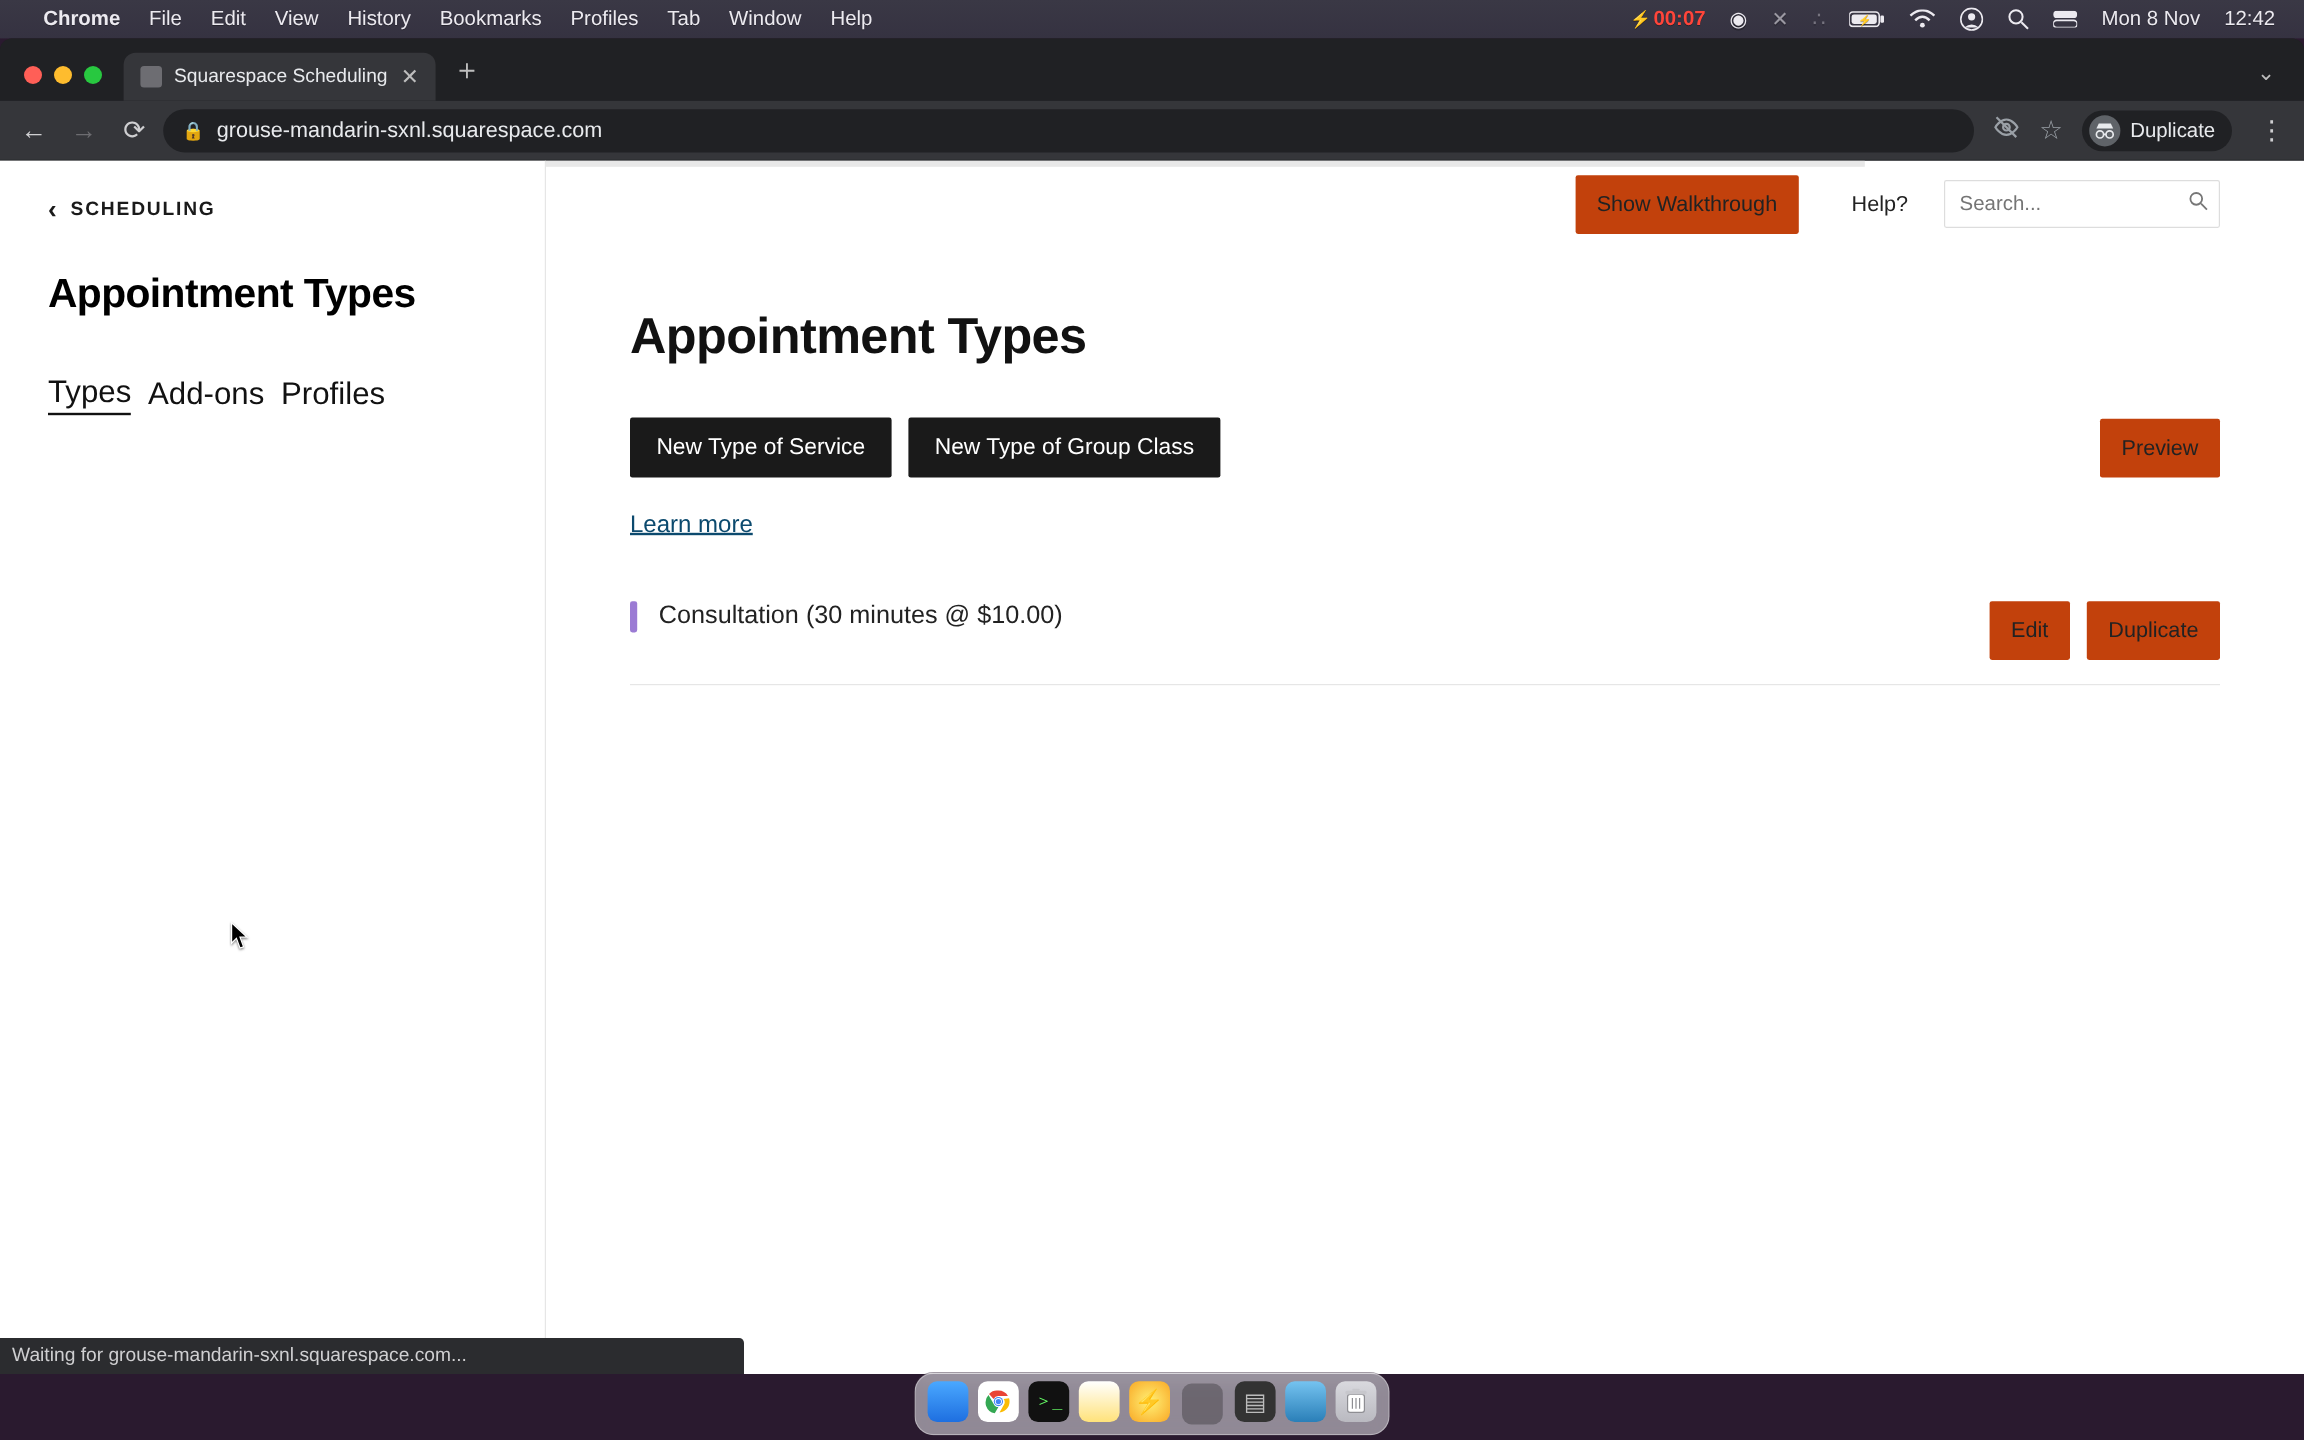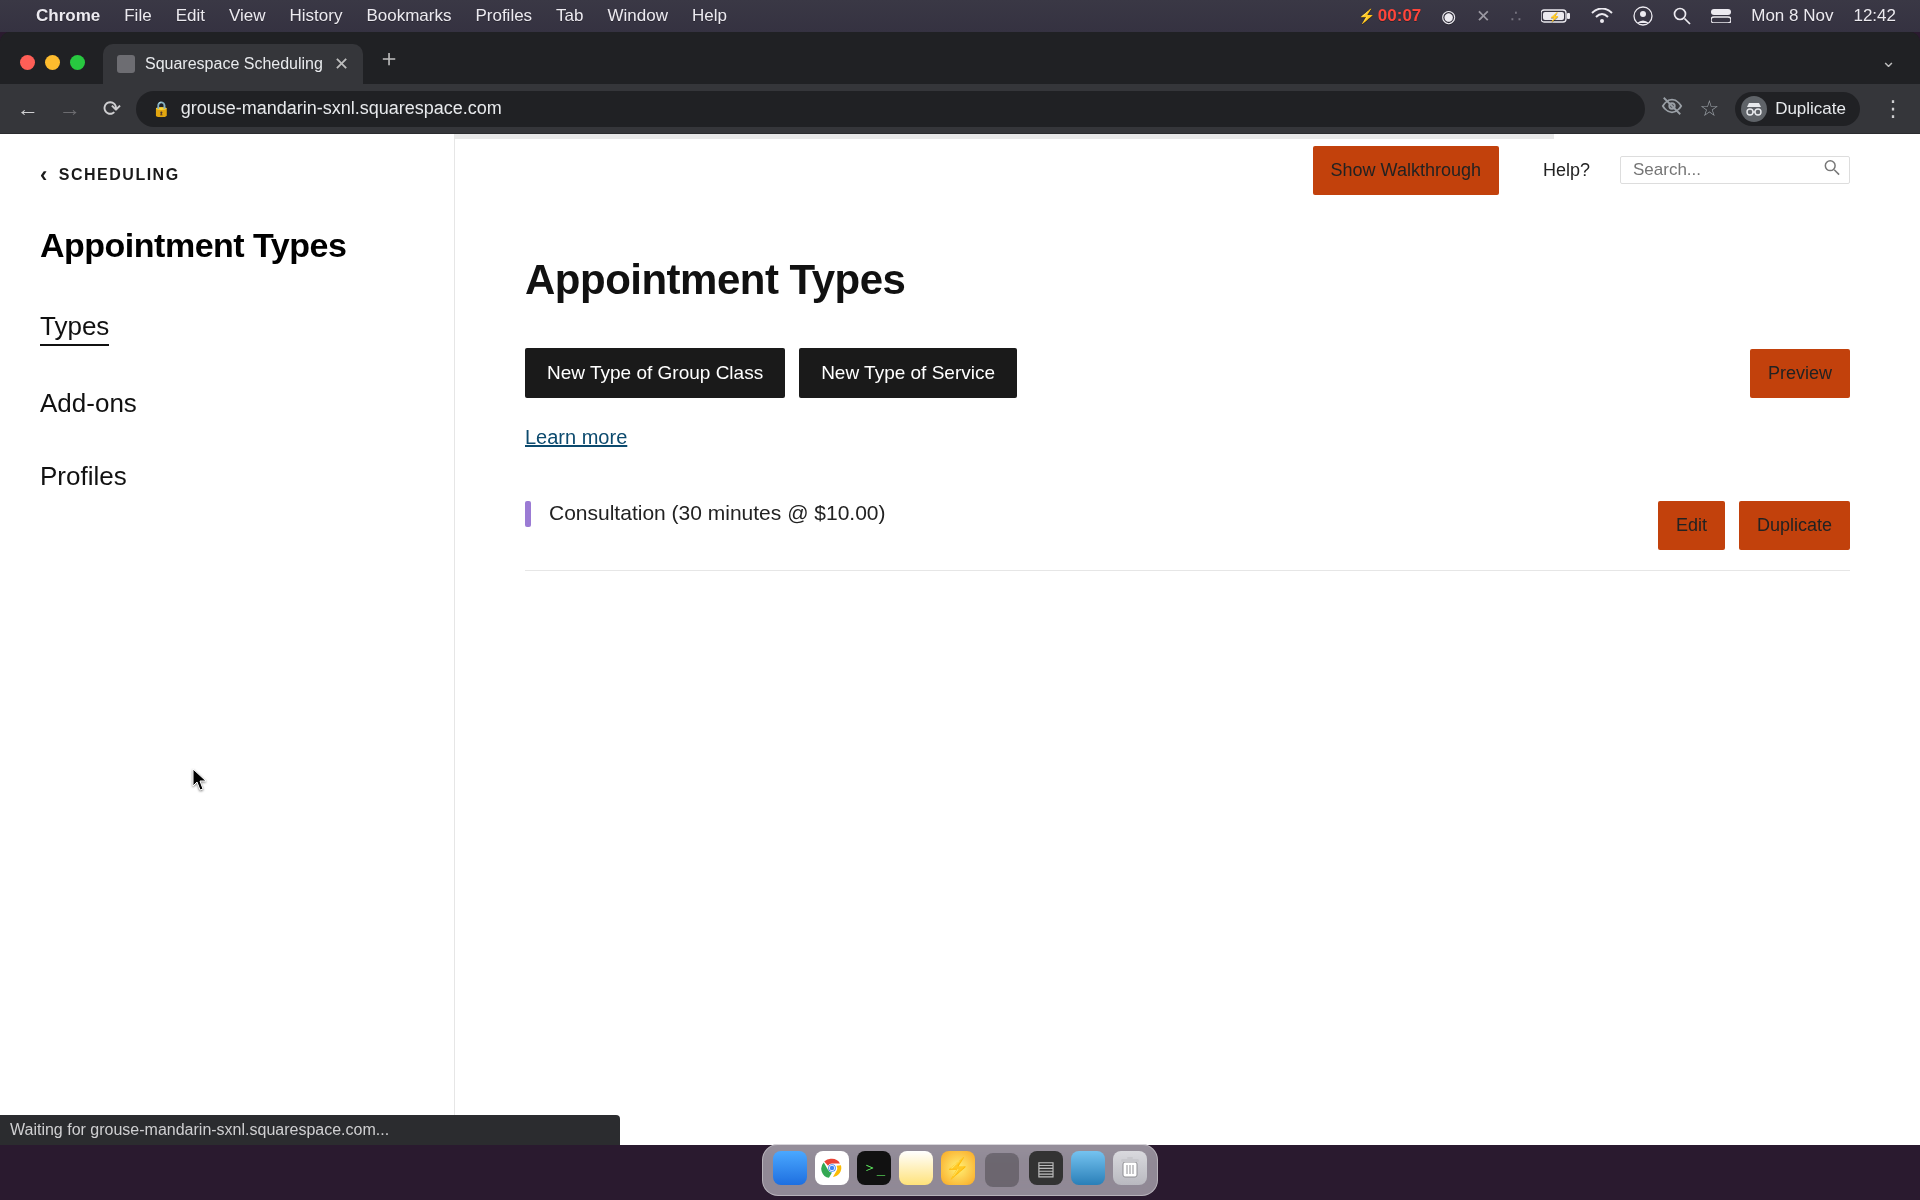--- a/index.html
+++ b/index.html
@@ -77,35 +77,35 @@
     background:#ffffff; display:flex;
   }
   .sidebar {
     width: 455px; border-right:1px solid #e6e6e6; padding: 30px 40px 0 40px;
     background:#fff;
   }
   .back-row { display:flex; align-items:center; gap:10px; color:#1a1a1a;
               font-size:16px; letter-spacing:1.5px; font-weight:600; margin-bottom:40px; }
   .back-row .chev { font-size:22px; line-height:1; }
   .sidebar h1 { font-size:34px; font-weight:600; letter-spacing:-0.5px; margin-bottom:46px; }
-  .side-nav { display:flex; flex-direction:column; gap:42px; }
+  .side-nav { display:flex; flex-direction:row; gap:14px;align-items:center; }
   .side-nav a { font-size:26px; color:#111; text-decoration:none; }
   .side-nav a.active { border-bottom:2px solid #111; padding-bottom:2px; width:fit-content; }
 
   .main { flex:1; padding: 0 70px 0 70px; position:relative; }
   .toolbar {
     display:flex; align-items:center; justify-content:flex-end; gap:30px;
     height:64px; border-bottom: none; margin-top: 4px;
   }
   .btn-light { background:#c2410c; border:none; padding:14px 18px; font-size:18px;
                border-radius:2px; color:#222; cursor:pointer; }
   .link-plain { font-size:18px; color:#222; cursor:pointer;margin-left:14px; }
   .search-wrap { position:relative; width:230px; }
   .search-wrap input {
-    width:100%; height:28px; border:1px solid #ddd; border-radius:2px;
+    width:100%; height:40px; border:1px solid #ddd; border-radius:2px;
     padding:0 36px 0 12px; font-size:17px; color:#555; background:#fff;
   }
   .search-wrap .mag { position:absolute; right:10px; top:50%; transform:translateY(-50%);
                       color:#777; font-size:18px; }
   .progress-stub { position:absolute; top:0; left:0; height:5px; width:75%; background:#e8e8e8; }
 
   .page-title { font-size:42px; font-weight:600; letter-spacing:-0.5px; margin: 54px 0 44px; color:#111; }
 
   .action-row { display:flex; align-items:center; gap:14px; margin-bottom:28px; }
   .btn-dark { background:#1a1a1a; color:#fff; border:none; padding:14px 22px;
@@ -298,22 +298,22 @@
                 <circle cx="7" cy="7" r="5.5" fill="none" stroke="#777" stroke-width="1.7"></circle>
                 <line x1="11.5" y1="11.5" x2="17" y2="17" stroke="#777" stroke-width="1.7"></line>
               </svg>
           </span>
         </div>
       </div>
 
       <h1 class="page-title">Appointment Types</h1>
 
       <div class="action-row">
+        <button class="btn-dark">New Type of Service</button>
         <button class="btn-dark">New Type of Group Class</button>
-        <button class="btn-dark">New Type of Service</button>
         <div class="spacer"></div>
         <button class="btn-light">Preview</button>
       </div>
 
       <a href="#" class="learn-more">Learn more</a>
 
       <div class="appt-row">
         <span class="color-chip"></span>
         <span class="appt-label">Consultation (30 minutes @ $10.00)</span>
         <div class="appt-actions">

